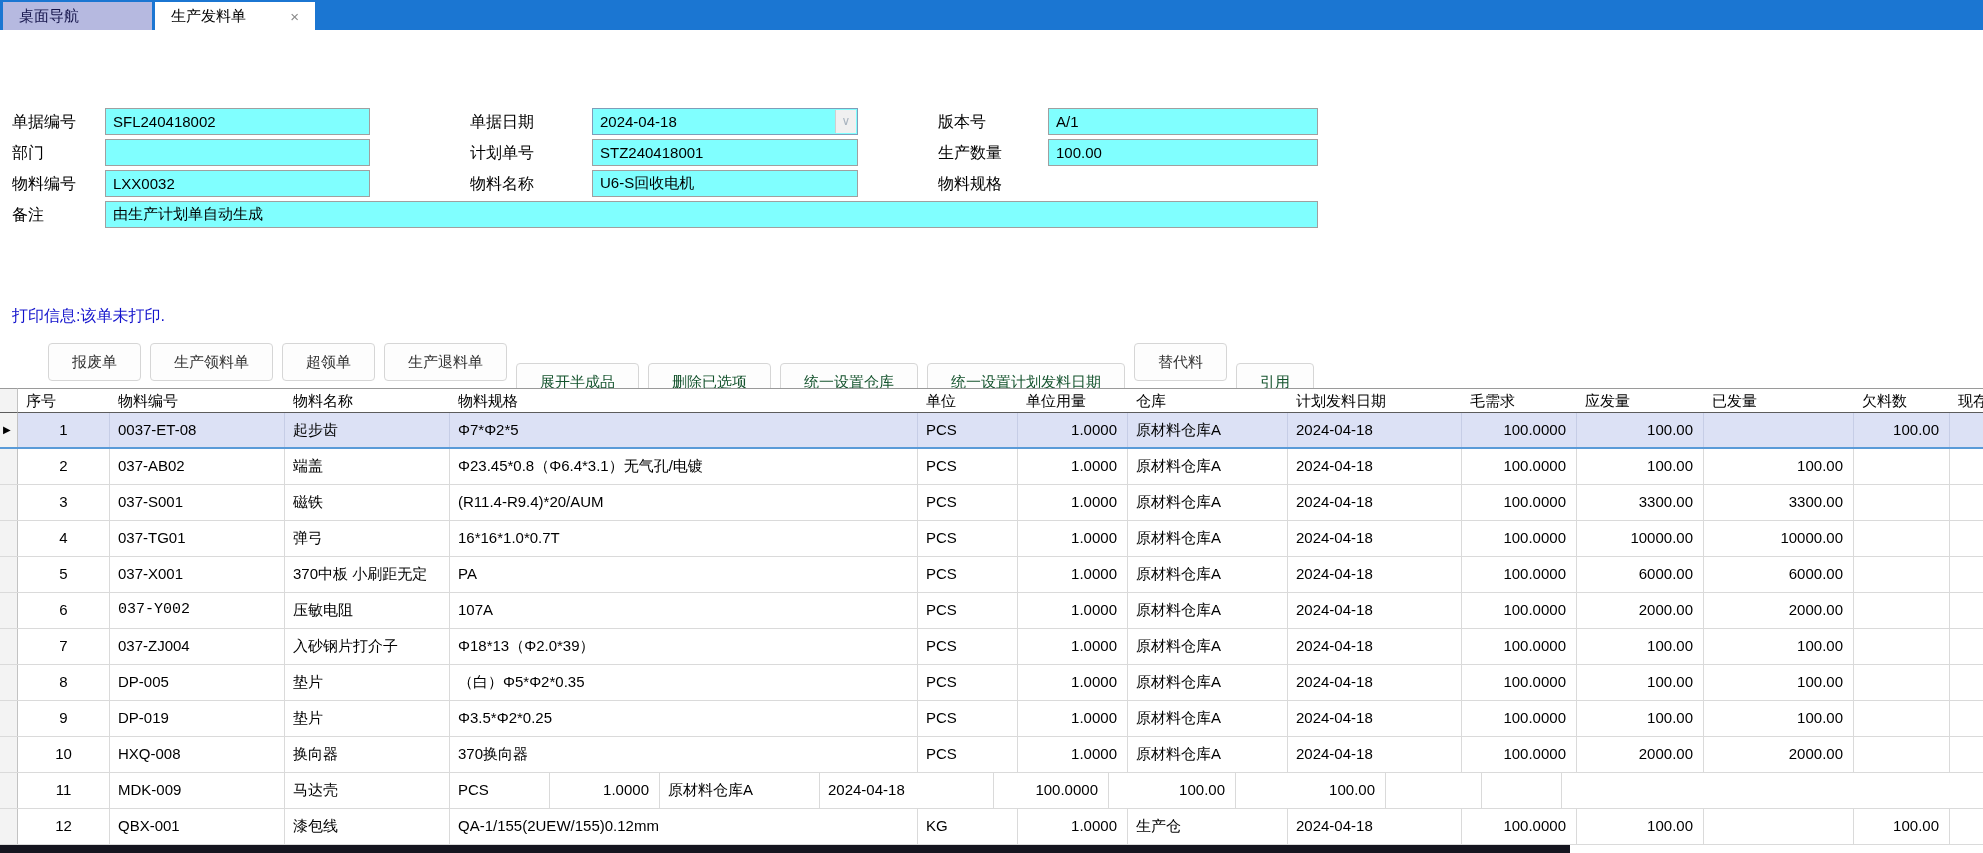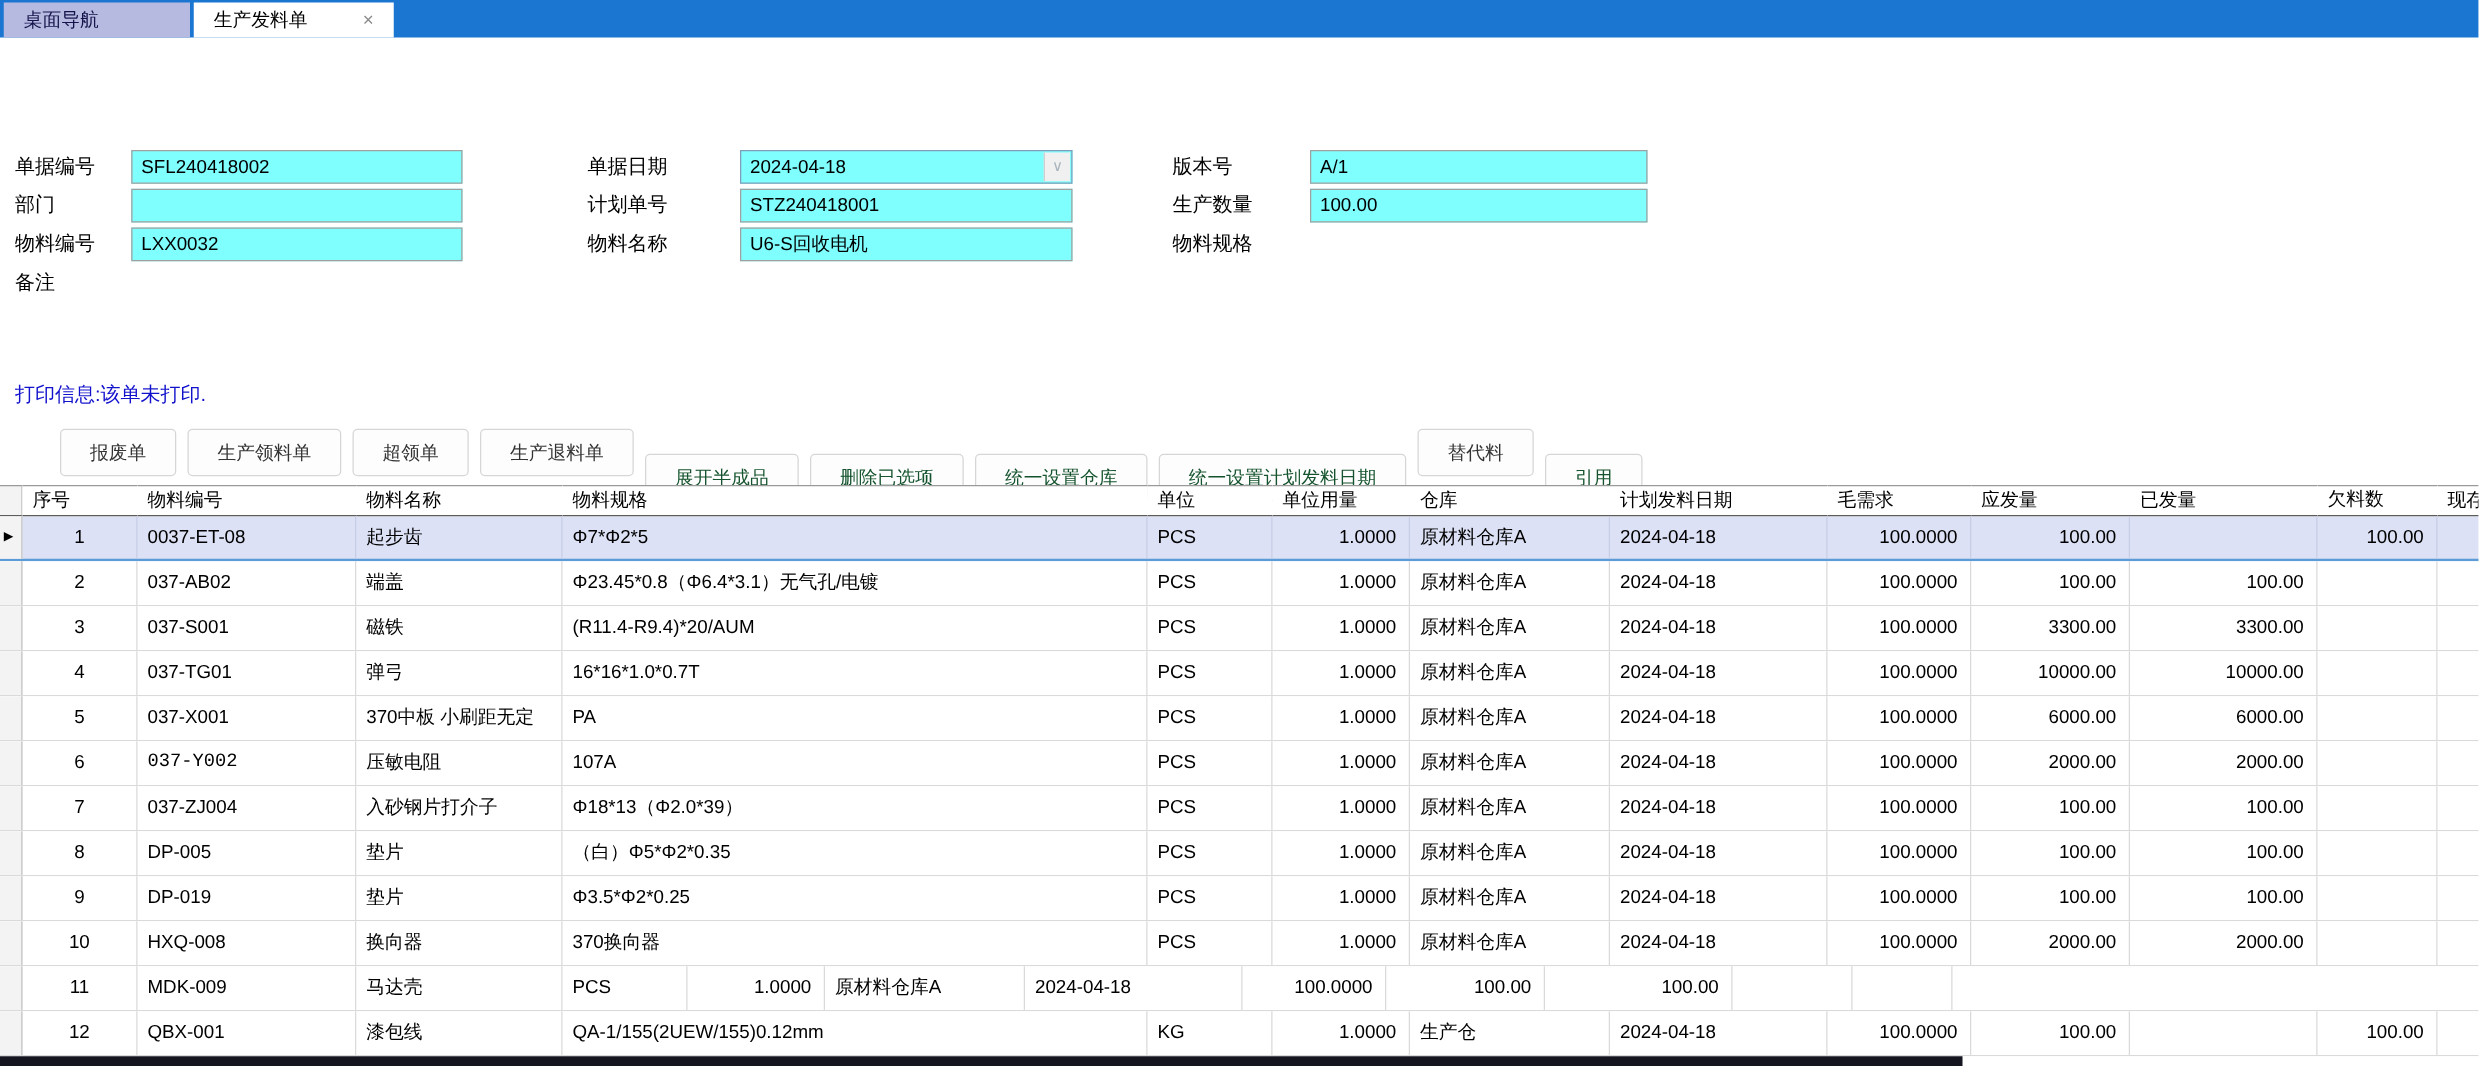--- a/index.html
+++ b/index.html
@@ -8,21 +8,21 @@
   .screen { position:relative; width:1983px; height:853px; background:#fff; overflow:hidden; }
 
   
   .tabbar { position:absolute; top:0; left:0; width:100%; height:30px; background:#1b76d2; display:flex; align-items:stretch; padding-left:3px; }
   .tab { display:flex; align-items:center; padding:0 16px; font-size:15px; margin-top:2px; cursor:default; }
   .tab.inactive { background:#b6b9e0; color:#14144a; width:149px; }
   .tab.active { background:#ffffff; color:#000; margin-left:3px; width:160px; justify-content:space-between; }
   .tab .close { color:#8a8a8a; font-size:15px; margin-left:14px; line-height:1; }
 
   
-  .form-area { position:absolute; top:12px; left:0; width:100%; height:320px; }
+  .form-area { position:absolute; top:0; left:0; width:100%; height:320px; }
   .f-label { position:absolute; height:27px; line-height:27px; font-size:16px; color:#000; }
   .f-field { position:absolute; height:27px; background:#80ffff; border:1px solid #a0a0a0; }
   .f-field input { width:100%; height:100%; background:transparent; border:none; outline:none; font-size:15px; padding:0 7px; color:#000; font-family:inherit; }
   .f-field.combo { border-color:#7f9db9; }
   .f-field.combo input { padding-right:24px; }
   .combo-btn { position:absolute; right:1px; top:1px; bottom:1px; width:21px; background:#f0f0f0; border-left:1px solid #cfcfcf; color:#a9b4bf; font-size:12px; text-align:center; line-height:23px; }
 
   
   .print-info { position:absolute; top:306px; left:12px; font-size:16px; color:#1212cc; }
 
@@ -75,20 +75,21 @@
       <div class="f-label" style="left: 470px; top: 139px;">计划单号</div>
       <div class="f-field" style="left: 592px; top: 139px; width: 266px;"><input value="STZ240418001" style=""></div>
       <div class="f-label" style="left: 938px; top: 139px;">生产数量</div>
       <div class="f-field" style="left: 1048px; top: 139px; width: 270px;"><input value="100.00" style=""></div>
       <div class="f-label" style="left: 12px; top: 170px;">物料编号</div>
       <div class="f-field" style="left: 105px; top: 170px; width: 265px;"><input value="LXX0032" style=""></div>
       <div class="f-label" style="left: 470px; top: 170px;">物料名称</div>
       <div class="f-field" style="left: 592px; top: 170px; width: 266px;"><input value="U6-S回收电机" style=""></div>
       <div class="f-label" style="left: 938px; top: 170px;">物料规格</div>
       <div class="f-label" style="left: 12px; top: 201px;">备注</div>
+      <div class="f-field" style="left: 105px; top: 201px; width: 1213px;"><input value="由生产计划单自动生成" style=""></div>
     </div>
 
   <div class="print-info">打印信息:该单未打印.</div>
 
   <div class="toolbar">
       <button class="tb-btn">报废单</button>
       <button class="tb-btn">生产领料单</button>
       <button class="tb-btn">超领单</button>
       <button class="tb-btn">生产退料单</button>
       <button class="tb-btn disabled">展开半成品</button>
@@ -106,21 +107,21 @@
         <div class="g-cell" style="width: 175px;">物料编号</div>
         <div class="g-cell" style="width: 165px;">物料名称</div>
         <div class="g-cell" style="width: 468px;">物料规格</div>
         <div class="g-cell" style="width: 100px;">单位</div>
         <div class="g-cell" style="width: 110px;">单位用量</div>
         <div class="g-cell" style="width: 160px;">仓库</div>
         <div class="g-cell" style="width: 174px;">计划发料日期</div>
         <div class="g-cell" style="width: 115px;">毛需求</div>
         <div class="g-cell" style="width: 127px;">应发量</div>
         <div class="g-cell" style="width: 150px;">已发量</div>
-        <div class="g-cell" style="width: 96px; font-family: Liberation Mono, monospace;">欠料数</div>
+        <div class="g-cell" style="width: 96px;">欠料数</div>
         <div class="g-cell" style="width: 80px;">现存量</div>
       </div>
     <div class="g-body">
         <div class="g-row g-brow selected">
           <div class="g-cell g-ind">
             <span class="tri">▶</span>
           </div>
           <div class="g-cell al-center" style="width: 92px;">1</div>
           <div class="g-cell" style="width: 175px;">0037-ET-08</div>
           <div class="g-cell" style="width: 165px;">起步齿</div>

